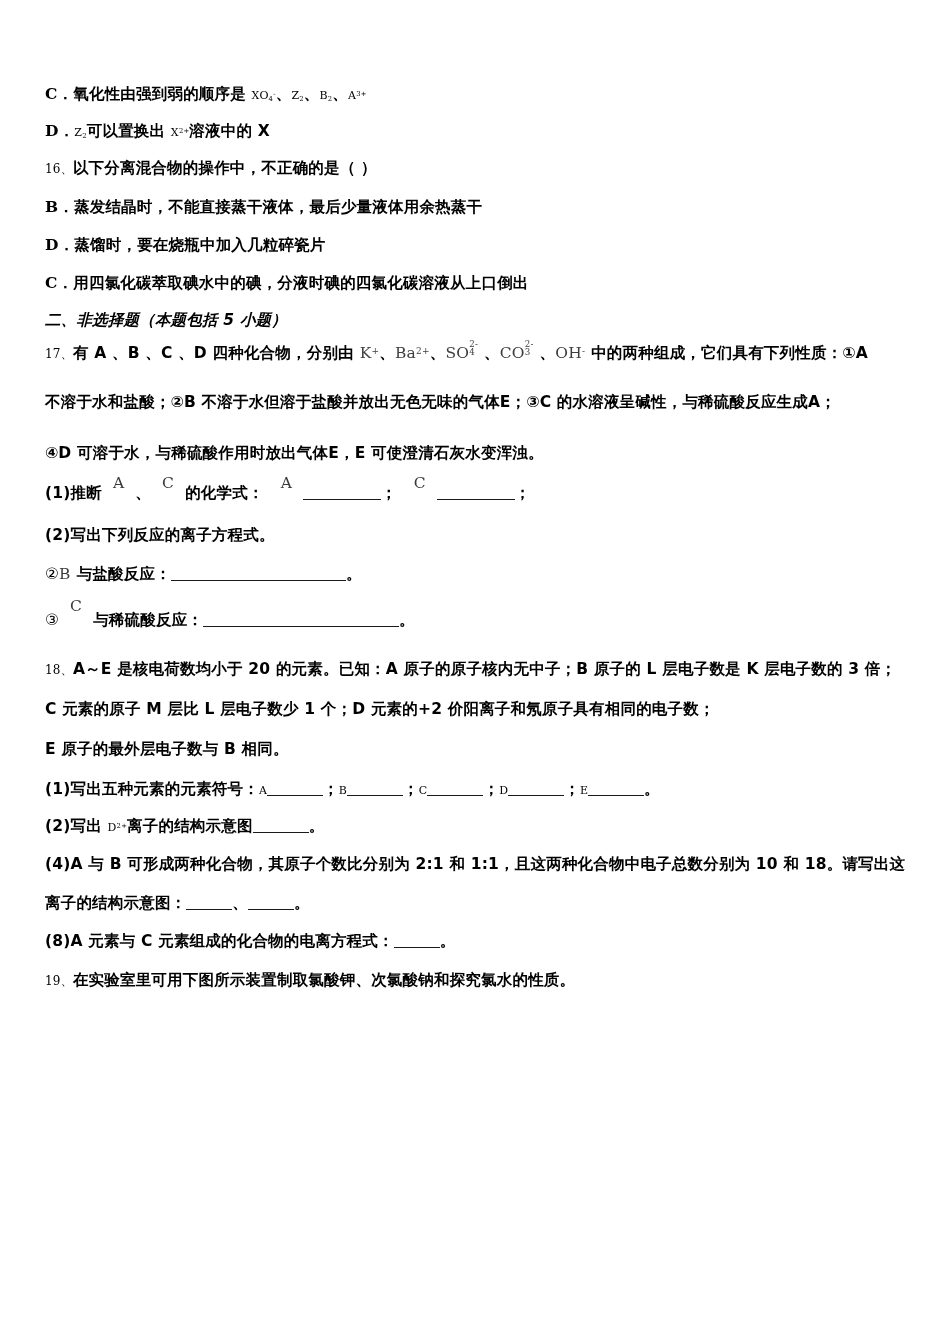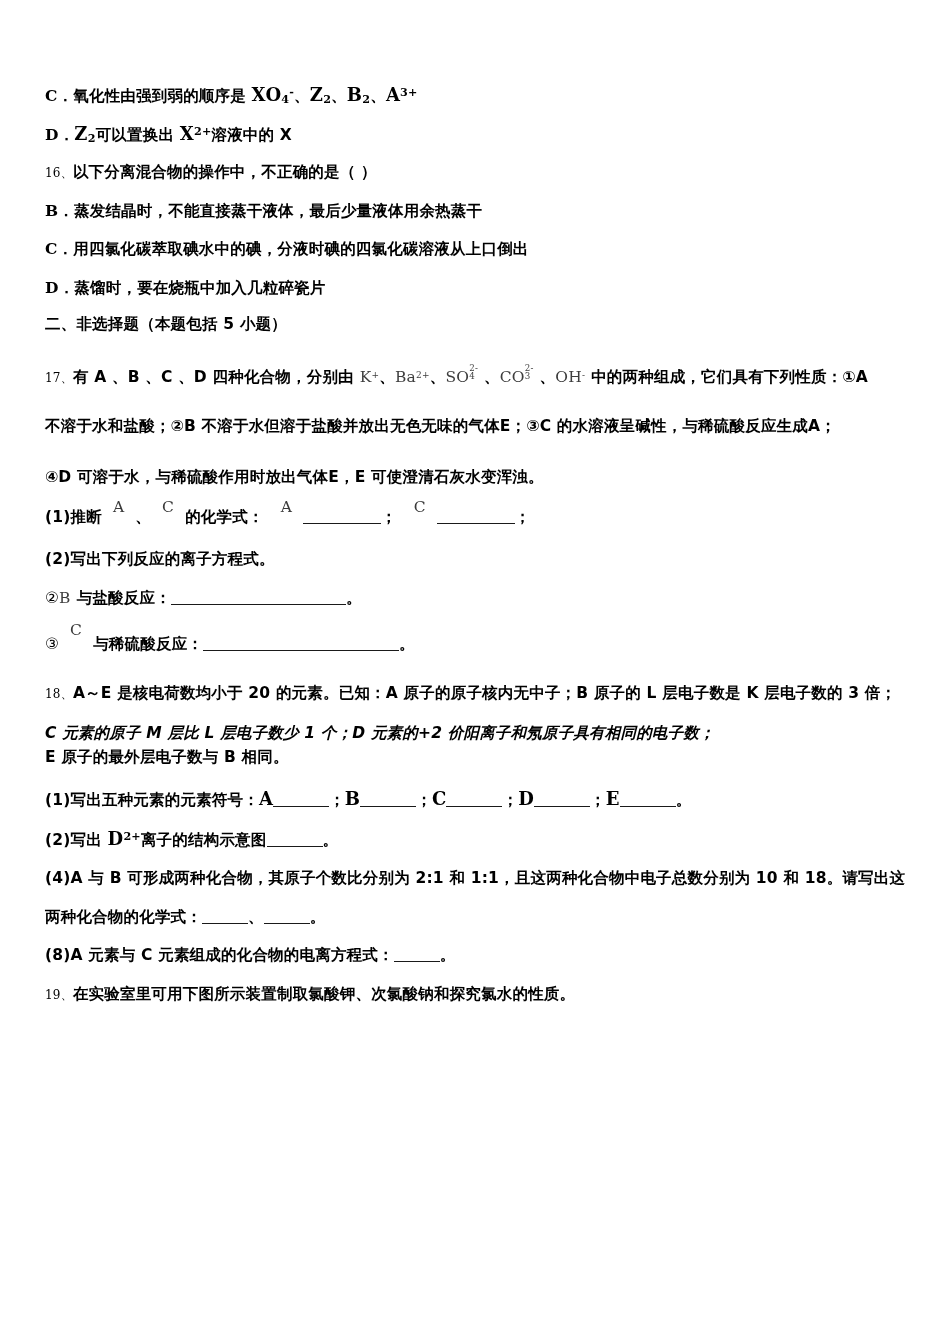--- a/index.html
+++ b/index.html
@@ -53,22 +53,22 @@
   }
   
   .ser {
     font-family: "DejaVu Serif", serif;
     font-weight: normal;
     font-size: 15.5px;
   }
   
   .lat-b {
     font-family: "DejaVu Serif", serif;
-    font-weight: bold;
-    font-size: 18px;
+    font-weight: normal;
+    font-size: 11px;
   }
   .num-r {
     font-family: "DejaVu Serif", serif;
     font-weight: normal;
     font-size: 12px;
   }
 
   sub {
     font-size: 0.62em;
     vertical-align: -0.22em;
@@ -161,29 +161,29 @@
 
     <div class="line" style="margin-bottom:22px;">
       <span class="num-r">16、</span><span class="cjk-r">以下分离混合物的操作中，不正确的是（  ）</span>
     </div>
 
 
     <div class="line" style="margin-bottom:22px;">
       <span class="opt-label">B．</span><span class="cjk-b">蒸发结晶时，不能直接蒸干液体，最后少量液体用余热蒸干</span>
     </div>
 
-    <div class="line" style="margin-bottom:22px;">
-      <span class="opt-label">C．</span><span class="cjk-b">用四氯化碳萃取碘水中的碘，分液时碘的四氯化碳溶液从上口倒出</span>
-    </div>
-
     <div class="line" style="margin-bottom:21px;">
       <span class="opt-label">D．</span><span class="cjk-b">蒸馏时，要在烧瓶中加入几粒碎瓷片</span>
     </div>
 
-    <div class="line" style="margin-bottom:34px;">
+    <div class="line" style="margin-bottom:22px;">
+      <span class="opt-label">C．</span><span class="cjk-b">用四氯化碳萃取碘水中的碘，分液时碘的四氯化碳溶液从上口倒出</span>
+    </div>
+
+    <div class="line" style="margin-bottom:14px;font-style:italic;">
       <span class="cjk-r">二、非选择题（本题包括 5 小题）</span>
     </div>
 
     <div class="line" style="margin-bottom:34px;">
       <span class="num-r">17、</span><span class="cjk-r">有 A 、B 、C 、D 四种化合物，分别由</span><span class="sp2"></span><span class="ser gray"><span>K</span><span class="ionsup">+</span></span><span class="cjk-r">、</span><span class="ser gray"><span>Ba</span><span class="ionsup">2+</span></span><span class="cjk-r">、</span><span class="ser gray"><span>SO</span><span class="stack"><span class="u">2-</span><span class="d">4</span></span></span><span class="sp2"></span><span class="cjk-r">、</span><span class="ser gray"><span>CO</span><span class="stack"><span class="u">2-</span><span class="d">3</span></span></span><span class="sp2"></span><span class="cjk-r">、</span><span class="ser gray"><span>OH</span><span class="ionsup">-</span></span><span class="sp2"></span><span class="cjk-r">中的两种组成，它们具有下列性质：①A</span>
     </div>
 
     <div class="line" style="margin-bottom:35px;">
       <span class="cjk-r">不溶于水和盐酸；②B 不溶于水但溶于盐酸并放出无色无味的气体E；③C 的水溶液呈碱性，与稀硫酸反应生成A；</span>
     </div>
@@ -206,21 +206,21 @@
     </div>
 
     <div class="line" style="margin-bottom:34px;">
       <span class="circnum">③</span><span class="sp4"></span><span class="raise-hi">C</span><span class="sp4"></span><span class="cjk-b">与稀硫酸反应：</span><span class="blank b-xl"></span><span class="cjk-b">。</span>
     </div>
 
     <div class="line" style="margin-bottom:24px;">
       <span class="num-r">18、</span><span class="cjk-b">A～E 是核电荷数均小于 20 的元素。已知：A 原子的原子核内无中子；B 原子的 L 层电子数是 K 层电子数的 3 倍；</span>
     </div>
 
-    <div class="line" style="margin-bottom:9px;font-style:italic;">
+    <div class="line" style="margin-bottom:25px;">
       <span class="cjk-b">C 元素的原子 M 层比 L 层电子数少 1 个；D 元素的+2 价阳离子和氖原子具有相同的电子数；</span>
     </div>
 
     <div class="line" style="margin-bottom:24px;">
       <span class="cjk-b">E 原子的最外层电子数与 B 相同。</span>
     </div>
 
     <div class="line" style="margin-bottom:22px;">
       <span class="cjk-b">(1)写出五种元素的元素符号：</span><span class="lat-b">A</span><span class="blank b-sm"></span><span class="cjk-b">；</span><span class="lat-b">B</span><span class="blank b-sm"></span><span class="cjk-b">；</span><span class="lat-b">C</span><span class="blank b-sm"></span><span class="cjk-b">；</span><span class="lat-b">D</span><span class="blank b-sm"></span><span class="cjk-b">；</span><span class="lat-b">E</span><span class="blank b-sm"></span><span class="cjk-b">。</span>
     </div>
@@ -228,21 +228,21 @@
     <div class="line" style="margin-bottom:22px;">
       <span class="cjk-b">(2)写出 </span><span class="lat-b"><span>D</span><sup>2+</sup></span><span class="cjk-b">离子的结构示意图</span><span class="blank b-sm"></span><span class="cjk-b">。</span>
     </div>
 
 
     <div class="line" style="margin-bottom:24px;">
       <span class="cjk-b">(4)A 与 B 可形成两种化合物，其原子个数比分别为 2:1 和 1:1，且这两种化合物中电子总数分别为 10 和 18。请写出这</span>
     </div>
 
     <div class="line" style="margin-bottom:22px;">
-      <span class="cjk-b">两种化合物的化学式：</span><span class="blank b-xs"></span><span class="cjk-b">、</span><span class="blank b-xs"></span><span class="cjk-b">。</span>
+      <span class="cjk-b">离子的结构示意图：</span><span class="blank b-xs"></span><span class="cjk-b">、</span><span class="blank b-xs"></span><span class="cjk-b">。</span>
     </div>
 
     <div class="line" style="margin-bottom:24px;">
       <span class="cjk-b">(8)A 元素与 C 元素组成的化合物的电离方程式：</span><span class="blank b-xs"></span><span class="cjk-b">。</span>
     </div>
 
     <div class="line">
       <span class="num-r">19、</span><span class="cjk-b">在实验室里可用下图所示装置制取氯酸钾、次氯酸钠和探究氯水的性质。</span>
     </div>
 

